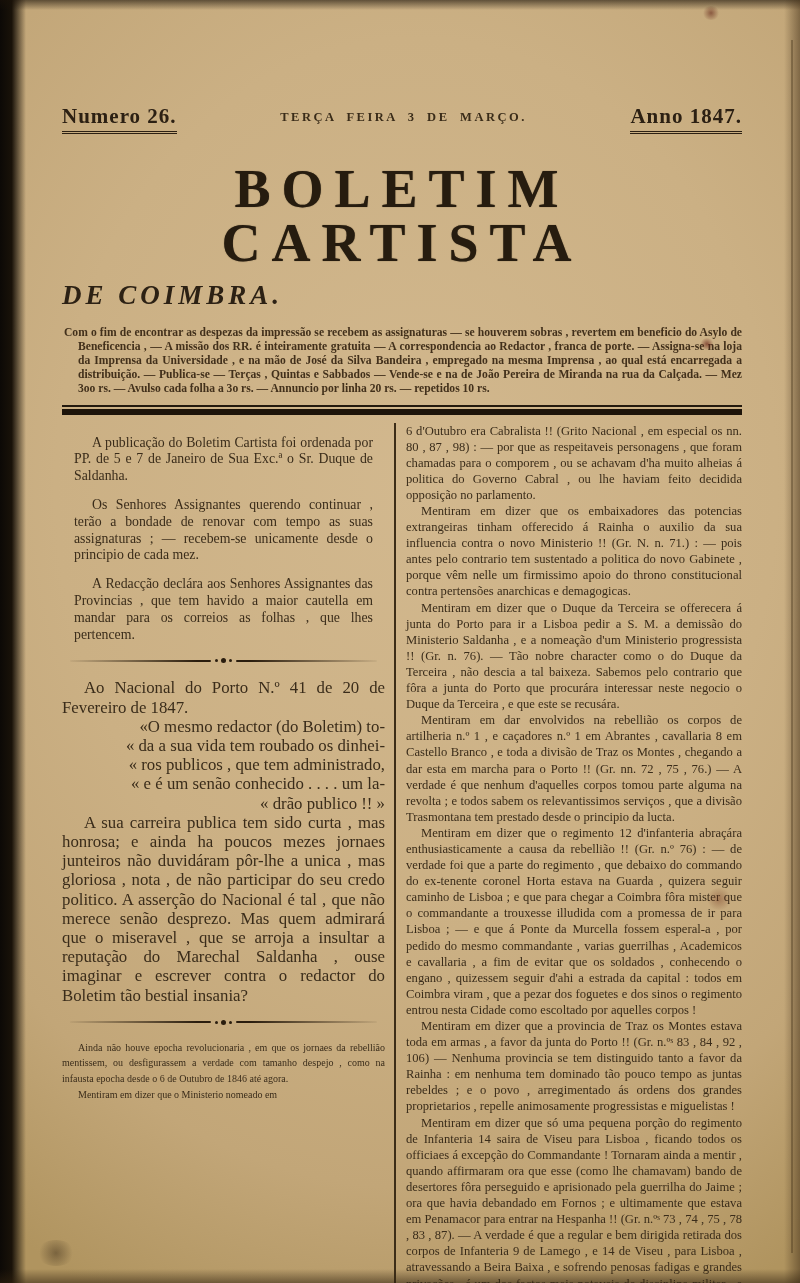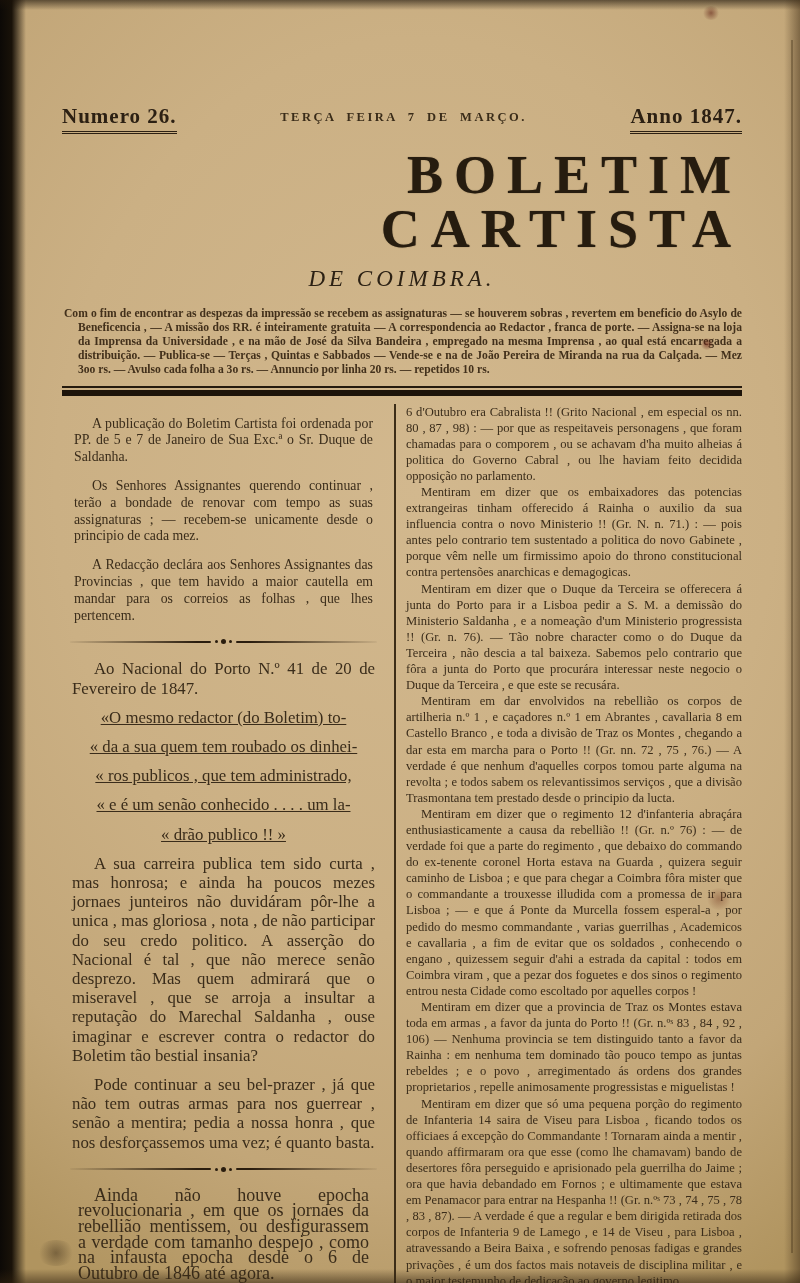--- a/index.html
+++ b/index.html
@@ -34,44 +34,44 @@
   .content{position:absolute;left:62px;right:58px;top:104px;}
 
   
   .hdr{display:flex;align-items:baseline;justify-content:space-between;gap:40px;}
   .hdr .num,.hdr .anno{font-size:21px;font-weight:bold;letter-spacing:1px;color:#2c2013;
     border-bottom:3px double #2c2013;padding-bottom:2px;}
   .hdr .dateline{font-size:12.5px;font-weight:bold;letter-spacing:2.5px;word-spacing:5px;
     color:#3a2c19;transform:translateY(-2px);}
 
   
-  .title{margin-top:14px;text-align:right;font-size:54px;font-weight:bold;
+  .title{margin-top:28px;text-align:center;font-size:54px;font-weight:bold;
     letter-spacing:11px;color:#261c0f;line-height:1;
     text-shadow:0 0 1px rgba(38,28,15,.6);}
-  .subtitle{margin-top:10px;text-align:center;font-size:23px;font-weight:normal;
+  .subtitle{margin-top:10px;font-size:27px;font-weight:bold;
     font-style:italic;letter-spacing:4px;color:#2c2114;}
 
   
   .imprint{margin-top:15px;font-size:11.6px;line-height:13.9px;font-weight:bold;
     text-align:justify;color:#42301b;padding-left:16px;text-indent:-14px;}
 
   
   .rule{margin-top:9px;height:10px;
     background:linear-gradient(to bottom,#241a0e 0 2px,rgba(0,0,0,0) 2px 4px,#1d140a 4px 10px);}
 
   
   .cols{display:flex;margin-top:8px;}
   .col-left{width:332px;padding-right:9px;box-sizing:border-box;}
   .col-right{flex:1;border-left:2px solid #3c2d18;padding-left:10px;}
 
   .notice p{margin:12px;font-size:13.8px;line-height:16.8px;text-align:justify;text-indent:18px;}
-  .article p{margin:10px;font-size:16.8px;line-height:19.2px;text-align:justify;text-indent:22px;}
+  .article p{margin:0;font-size:16.8px;line-height:19.2px;text-align:justify;text-indent:22px;}
   .article .art-head{text-indent:22px;}
-  .article .quote-line{text-indent:0;text-align:center;text-decoration:underline;}
-  .smalltext p{margin:16px;font-size:18px;line-height:15.6px;text-align:justify;text-indent:16px;}
+  .article .quote-line{text-indent:0;text-align:right;}
+  .smalltext p{margin:0;font-size:10px;line-height:15.6px;text-align:justify;text-indent:16px;}
   .col-right p{margin:0;font-size:12.6px;line-height:16.1px;text-align:justify;text-indent:15px;}
   .col-right p.first{text-indent:0;}
 
   
   .orn{display:flex;align-items:center;margin:15px 8px;}
   .orn .line{flex:1;height:2px;background:linear-gradient(to right,rgba(40,28,14,.1),#2a1d0e 20%,#2a1d0e 80%,rgba(40,28,14,.1));border-radius:2px;}
   .orn .line.l{background:linear-gradient(to right,rgba(40,28,14,.05),#2a1d0e 90%);}
   .orn .line.r{background:linear-gradient(to left,rgba(40,28,14,.05),#2a1d0e 90%);}
   .orn .mid{display:flex;align-items:center;gap:3px;margin:0 4px;}
   .orn .dot{width:5px;height:5px;border-radius:50%;background:#2a1d0e;}
@@ -79,21 +79,21 @@
 </style>
 </head>
 <body>
 
 <div class="scan">
 
   <div class="content">
 
     <div class="hdr">
       <span class="num">Numero 26.</span>
-      <span class="dateline">TERÇA FEIRA 7 DE MARÇO.</span>
+      <span class="dateline">TERÇA FEIRA 3 DE MARÇO.</span>
       <span class="anno">Anno 1847.</span>
     </div>
 
     <div class="title">BOLETIM CARTISTA</div>
     <div class="subtitle">DE COIMBRA.</div>
 
     <div class="imprint">Com o fim de encontrar as despezas da impressão se recebem as assignaturas — se houverem sobras , revertem em beneficio do Asylo de Beneficencia , — A missão dos RR. é inteiramente gratuita — A correspondencia ao Redactor , franca de porte. — Assigna-se na loja da Imprensa da Universidade , e na mão de José da Silva Bandeira , empregado na mesma Imprensa , ao qual está encarregada a distribuição. — Publica-se — Terças , Quintas e Sabbados — Vende-se e na de João Pereira de Miranda na rua da Calçada. — Mez 3oo rs. — Avulso cada folha a 3o rs. — Annuncio por linha 20 rs. — repetidos 10 rs.</div>
 
     <div class="rule"></div>
 
@@ -112,26 +112,25 @@
             <span class="dot sm"></span>
               <span class="dot"></span>
               <span class="dot sm"></span>
           </span>
           <span class="line r"></span>
         </div>
 
         <div class="article">
           <p class="art-head">Ao Nacional do Porto N.º 41 de 20 de Fevereiro de 1847.</p>
           <p class="quote-line">«O mesmo redactor (do Boletim) to-</p>
-          <p class="quote-line">« da a sua quem tem roubado os dinhei-</p>
+          <p class="quote-line">« da a sua vida tem roubado os dinhei-</p>
           <p class="quote-line">« ros publicos , que tem administrado,</p>
           <p class="quote-line">« e é um senão conhecido . . . . um la-</p>
           <p class="quote-line">« drão publico !! »</p>
           <p>A sua carreira publica tem sido curta , mas honrosa; e ainda ha poucos mezes jornaes junteiros não duvidáram pôr-lhe a unica , mas gloriosa , nota , de não participar do seu credo politico. A asserção do Nacional é tal , que não merece senão desprezo. Mas quem admirará que o miseravel , que se arroja a insultar a reputação do Marechal Saldanha , ouse imaginar e escrever contra o redactor do Boletim tão bestial insania?</p>
-          <p>Pode continuar a seu bel-prazer , já que não tem outras armas para nos guerrear , senão a mentira; pedia a nossa honra , que nos desforçassemos uma vez; é quanto basta.</p>
         </div>
 
         <div class="orn">
           <span class="line l"></span>
           <span class="mid">
             <span class="dot sm"></span>
               <span class="dot"></span>
               <span class="dot sm"></span>
           </span>
           <span class="line r"></span>

